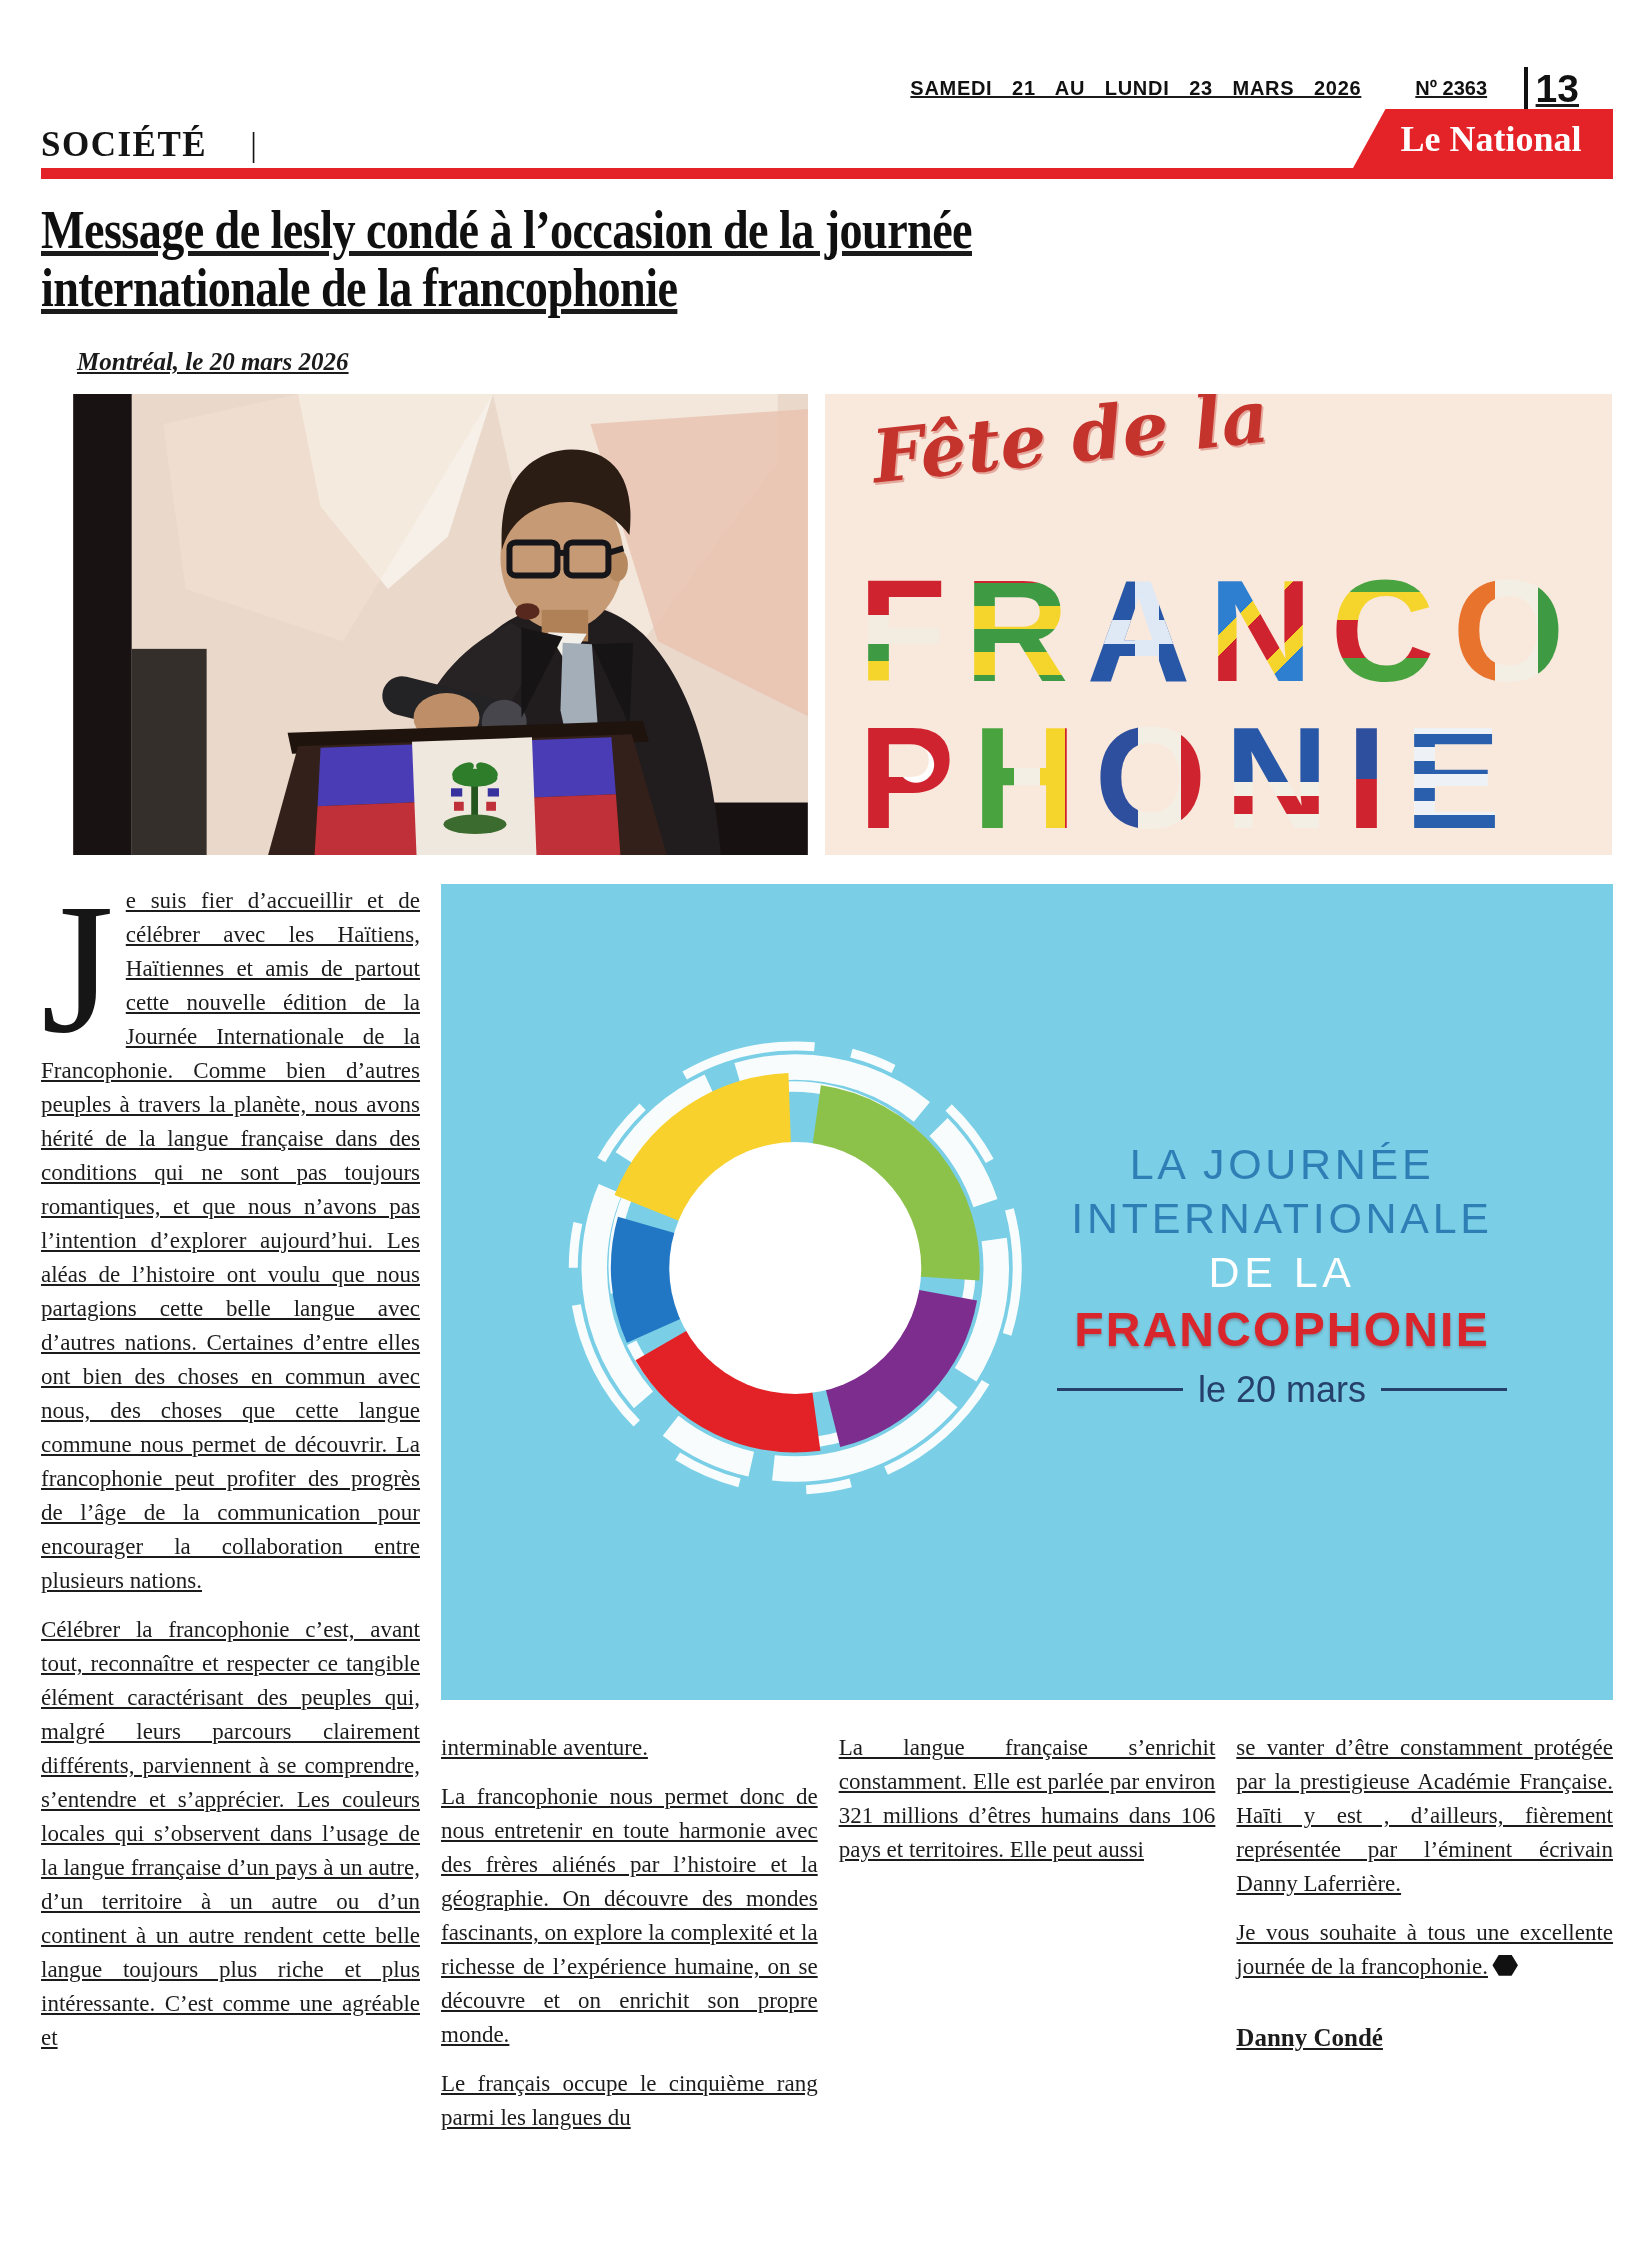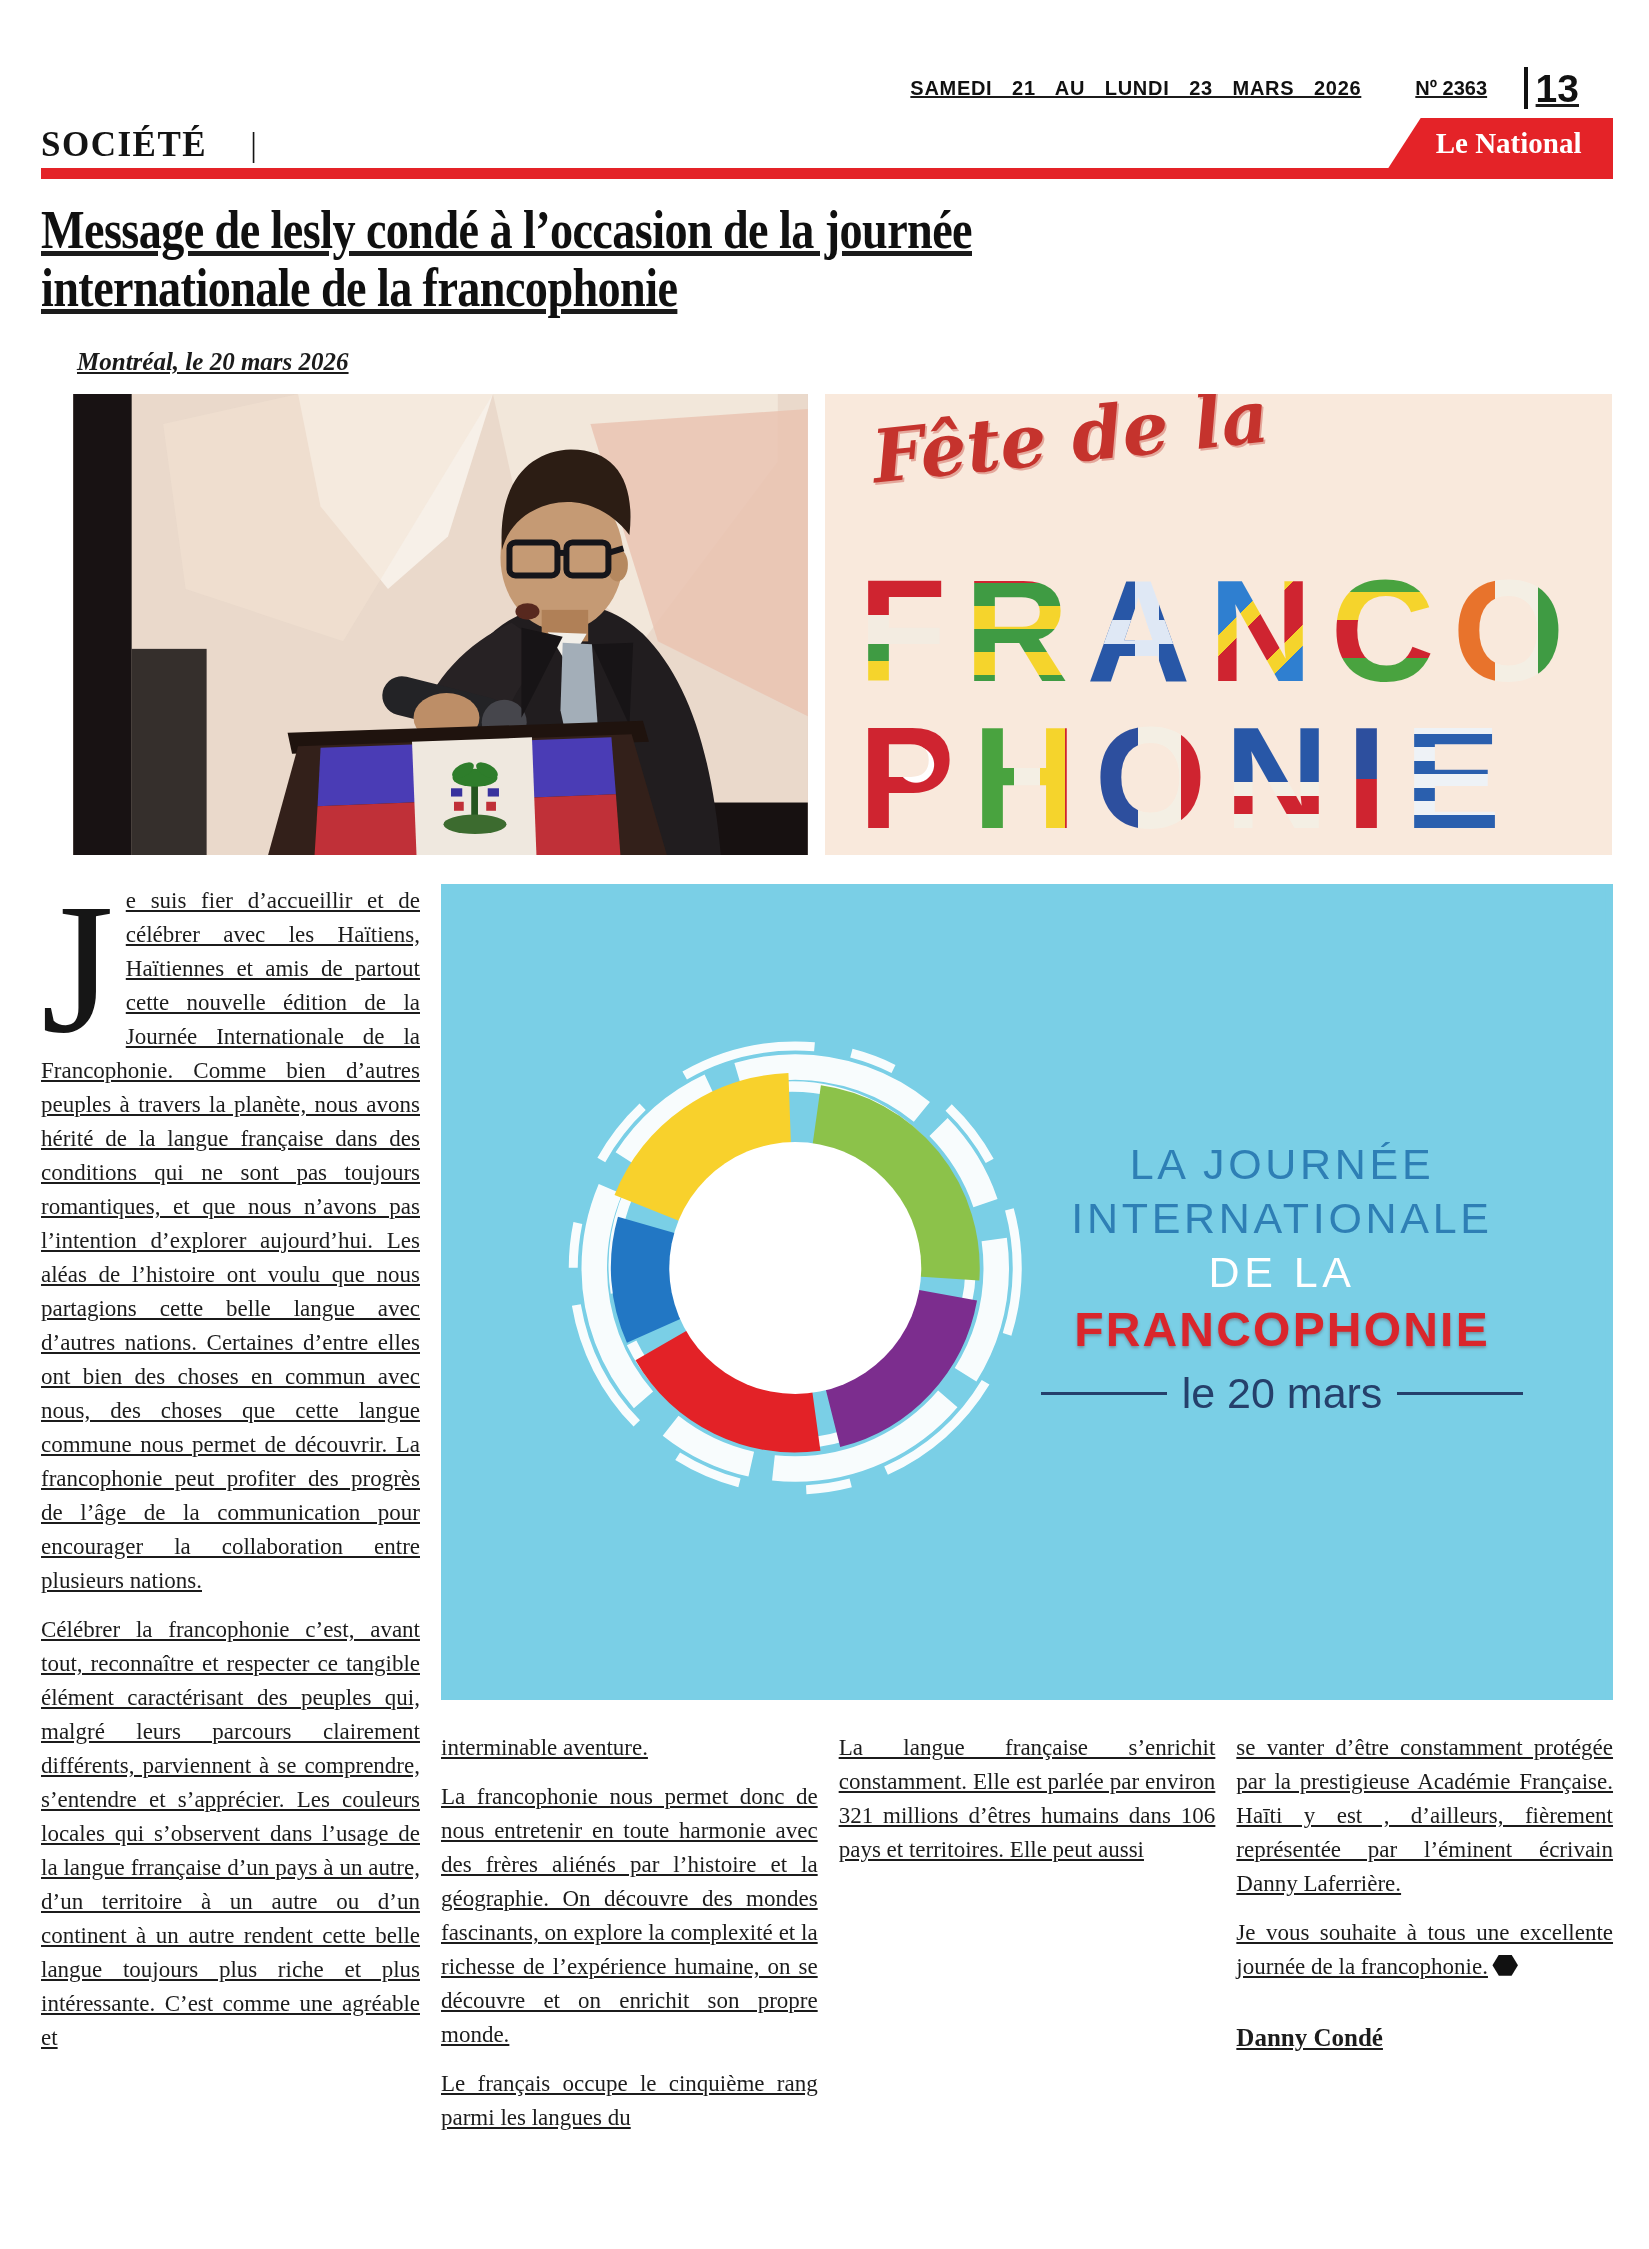--- a/index.html
+++ b/index.html
@@ -25,21 +25,21 @@
   }
   .section-row{position:relative;height:57px;margin-top:0;}
   .section-name{
     position:absolute;left:0;bottom:1.5px;
     font-size:35px;font-weight:bold;letter-spacing:1.5px;color:#141414;
   }
   .section-divider{font-weight:400;margin-left:43px;font-size:33px;}
   .brand-badge{
     position:absolute;right:0;bottom:-3px;
     background:#e42328;color:#fff;
-    font-family:"Liberation Serif",serif;font-weight:bold;font-size:29px;
+    font-family:"Liberation Serif",serif;font-weight:bold;font-size:36px;
     padding:9px 31.5px 9px 48px;
     clip-path:polygon(33px 0,100% 0,100% 100%,0 100%);
   }
   .red-bar{height:11.2px;background:#e42328;margin-top:1.5px;}
 
   
   .headline{margin-top:22.5px;font-weight:bold;color:#101010;}
   .headline .hl{
     font-size:55px;line-height:1.05;letter-spacing:-0.7px;
     transform:scaleX(.84);transform-origin:left top;white-space:nowrap;
@@ -96,21 +96,21 @@
 
   
   .banner{height:816px;background:#7acfe6;position:relative;overflow:hidden;}
   .banner-text{
     position:absolute;left:556px;top:253px;width:570px;text-align:center;
     font-family:"Liberation Sans",sans-serif;
   }
   .bt1,.bt2{color:#2e7fb5;font-size:43px;line-height:54px;letter-spacing:3.7px;}
   .bt3{color:#ffffff;font-size:43px;line-height:55px;letter-spacing:4.5px;}
   .bt4{color:#d9262c;font-size:48px;line-height:60px;letter-spacing:2.2px;font-weight:bold;text-shadow:0 2.2px 3px rgba(90,40,40,.35);}
-  .bt-date{display:flex;align-items:center;justify-content:center;gap:15px;margin-top:9px;color:#25406b;font-size:43px;}
+  .bt-date{display:flex;align-items:center;justify-content:center;gap:15px;margin-top:9px;color:#25406b;font-size:36px;}
   .bt-date .dl{height:3px;background:#25406b;width:126px;}
 
   
   .cols3{display:flex;gap:21px;margin-top:31.5px;}
   .colB{flex:1;}
   .signature{font-weight:bold;font-size:25px;margin-top:37px;text-align:left;}
   .hex{
     display:inline-block;width:25.5px;height:21px;background:#111;
     clip-path:polygon(25% 0,75% 0,100% 50%,75% 100%,25% 100%,0 50%);
     vertical-align:-1.5px;margin-left:4.5px;

